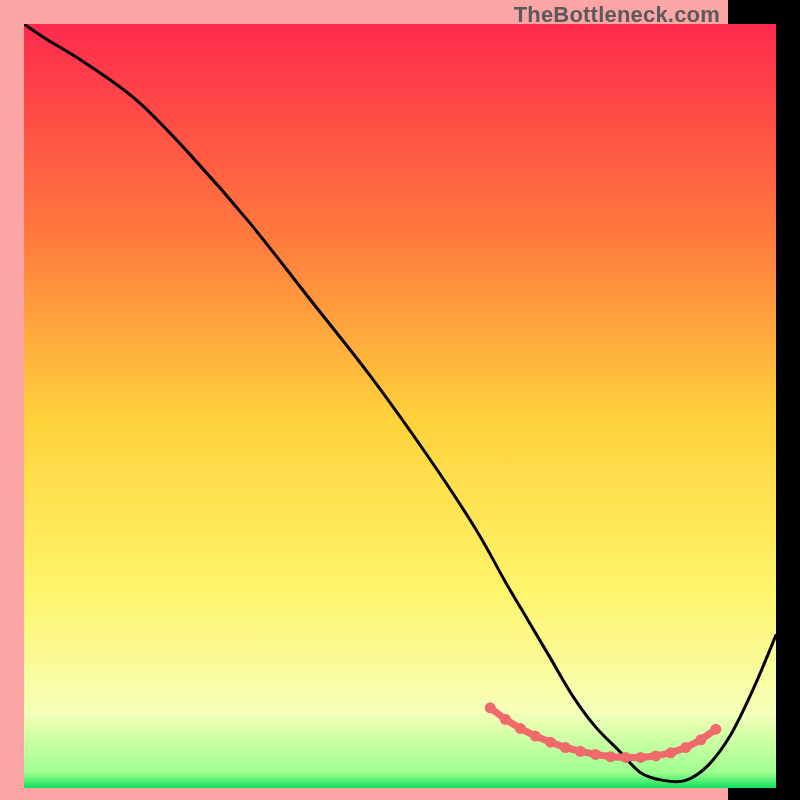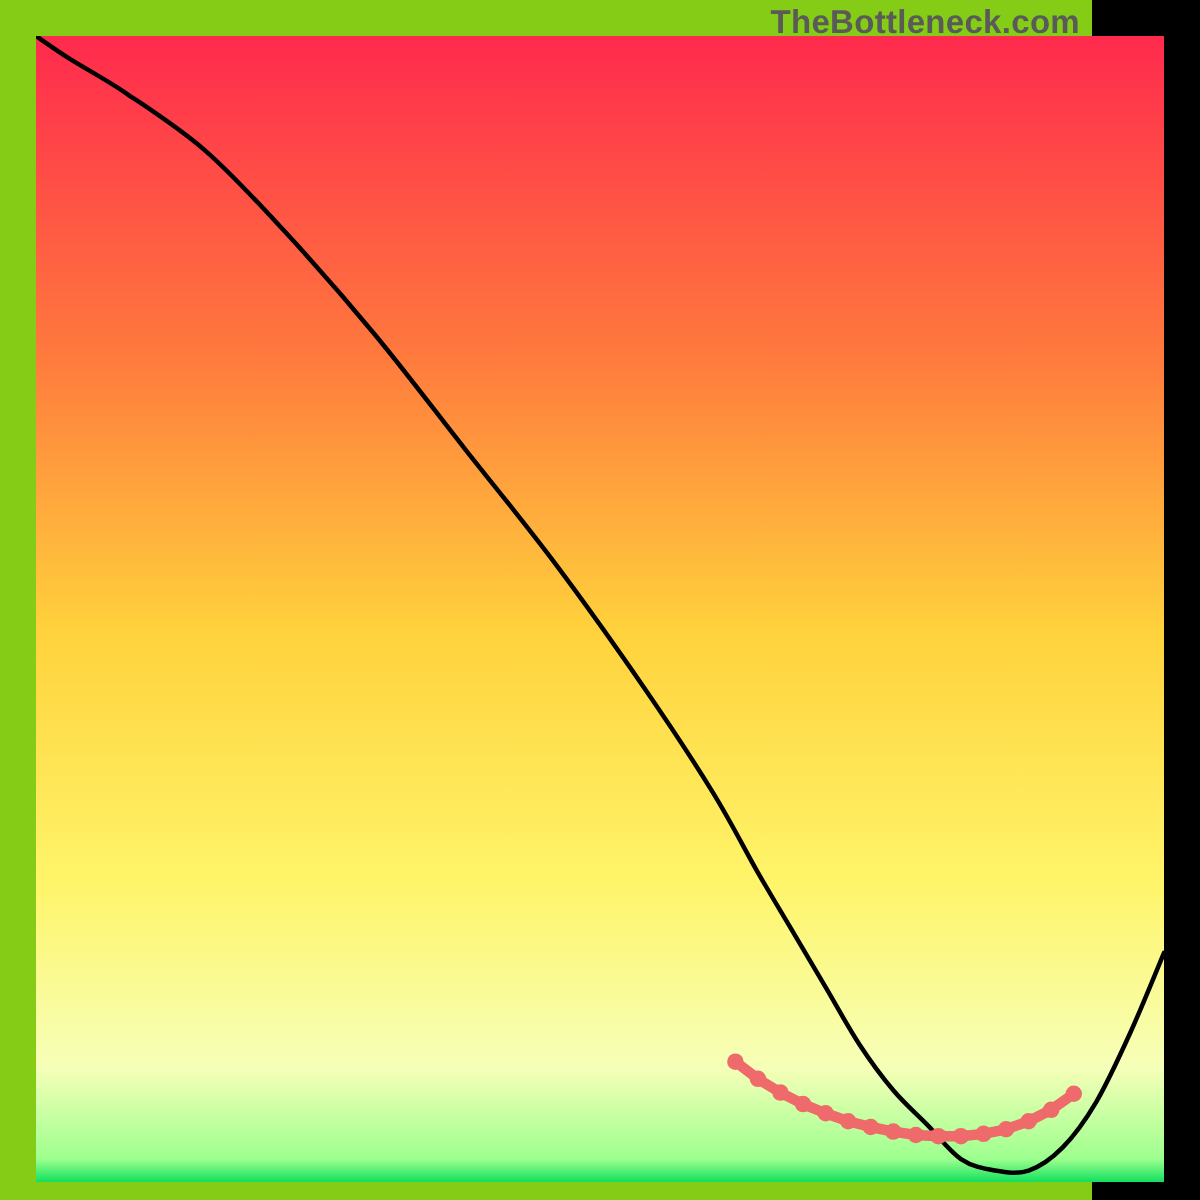--- a/index.html
+++ b/index.html
@@ -8,21 +8,21 @@
     width: 800px;
     height: 800px;
     background: #000;
     overflow: hidden;
     font-family: Arial, Helvetica, sans-serif;
   }
   .frame {
     position: relative;
     width: 728px;
     height: 800px;
-    background: #84cc16;
+    background: #fca5a5;
   }
   .watermark {
     position: absolute;
     top: 2px;
     right: 8px;
     color: #5a5a5a;
     font-size: 22px;
     font-weight: 600;
     letter-spacing: 0.2px;
     user-select: none;

